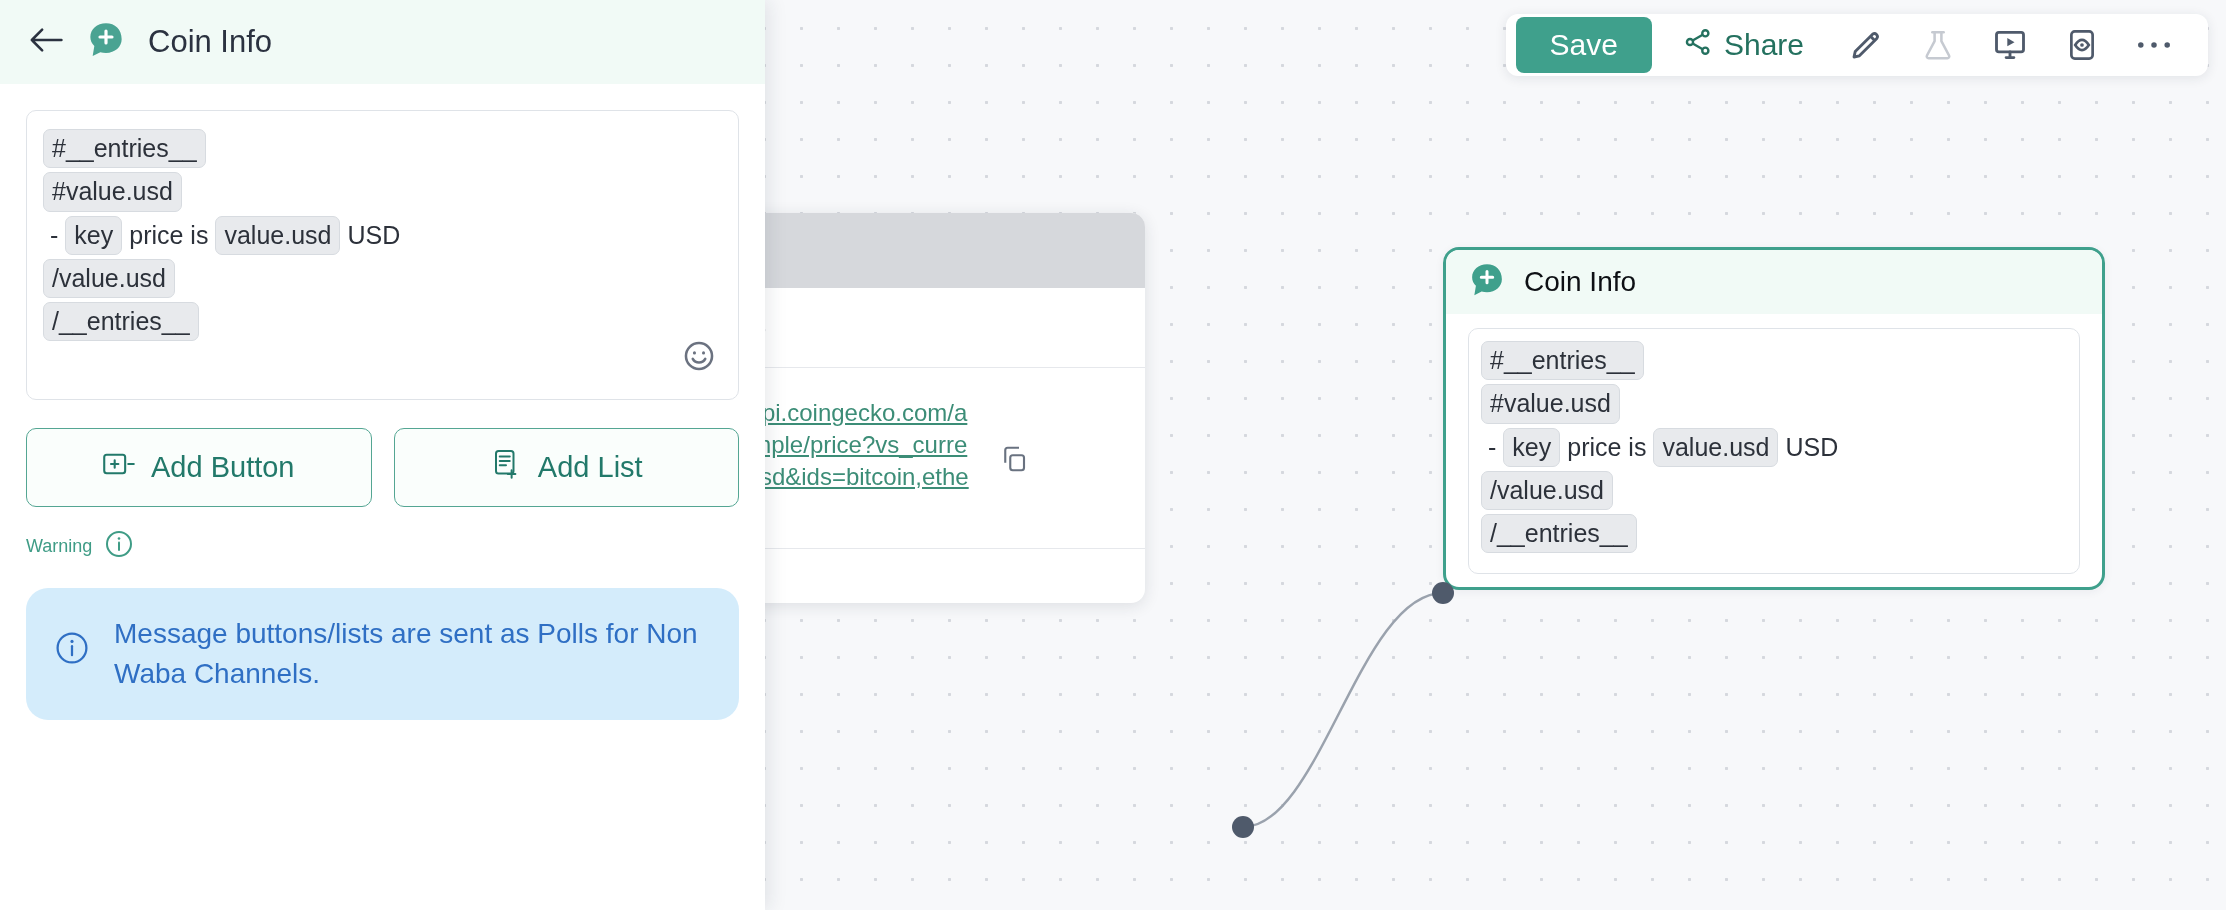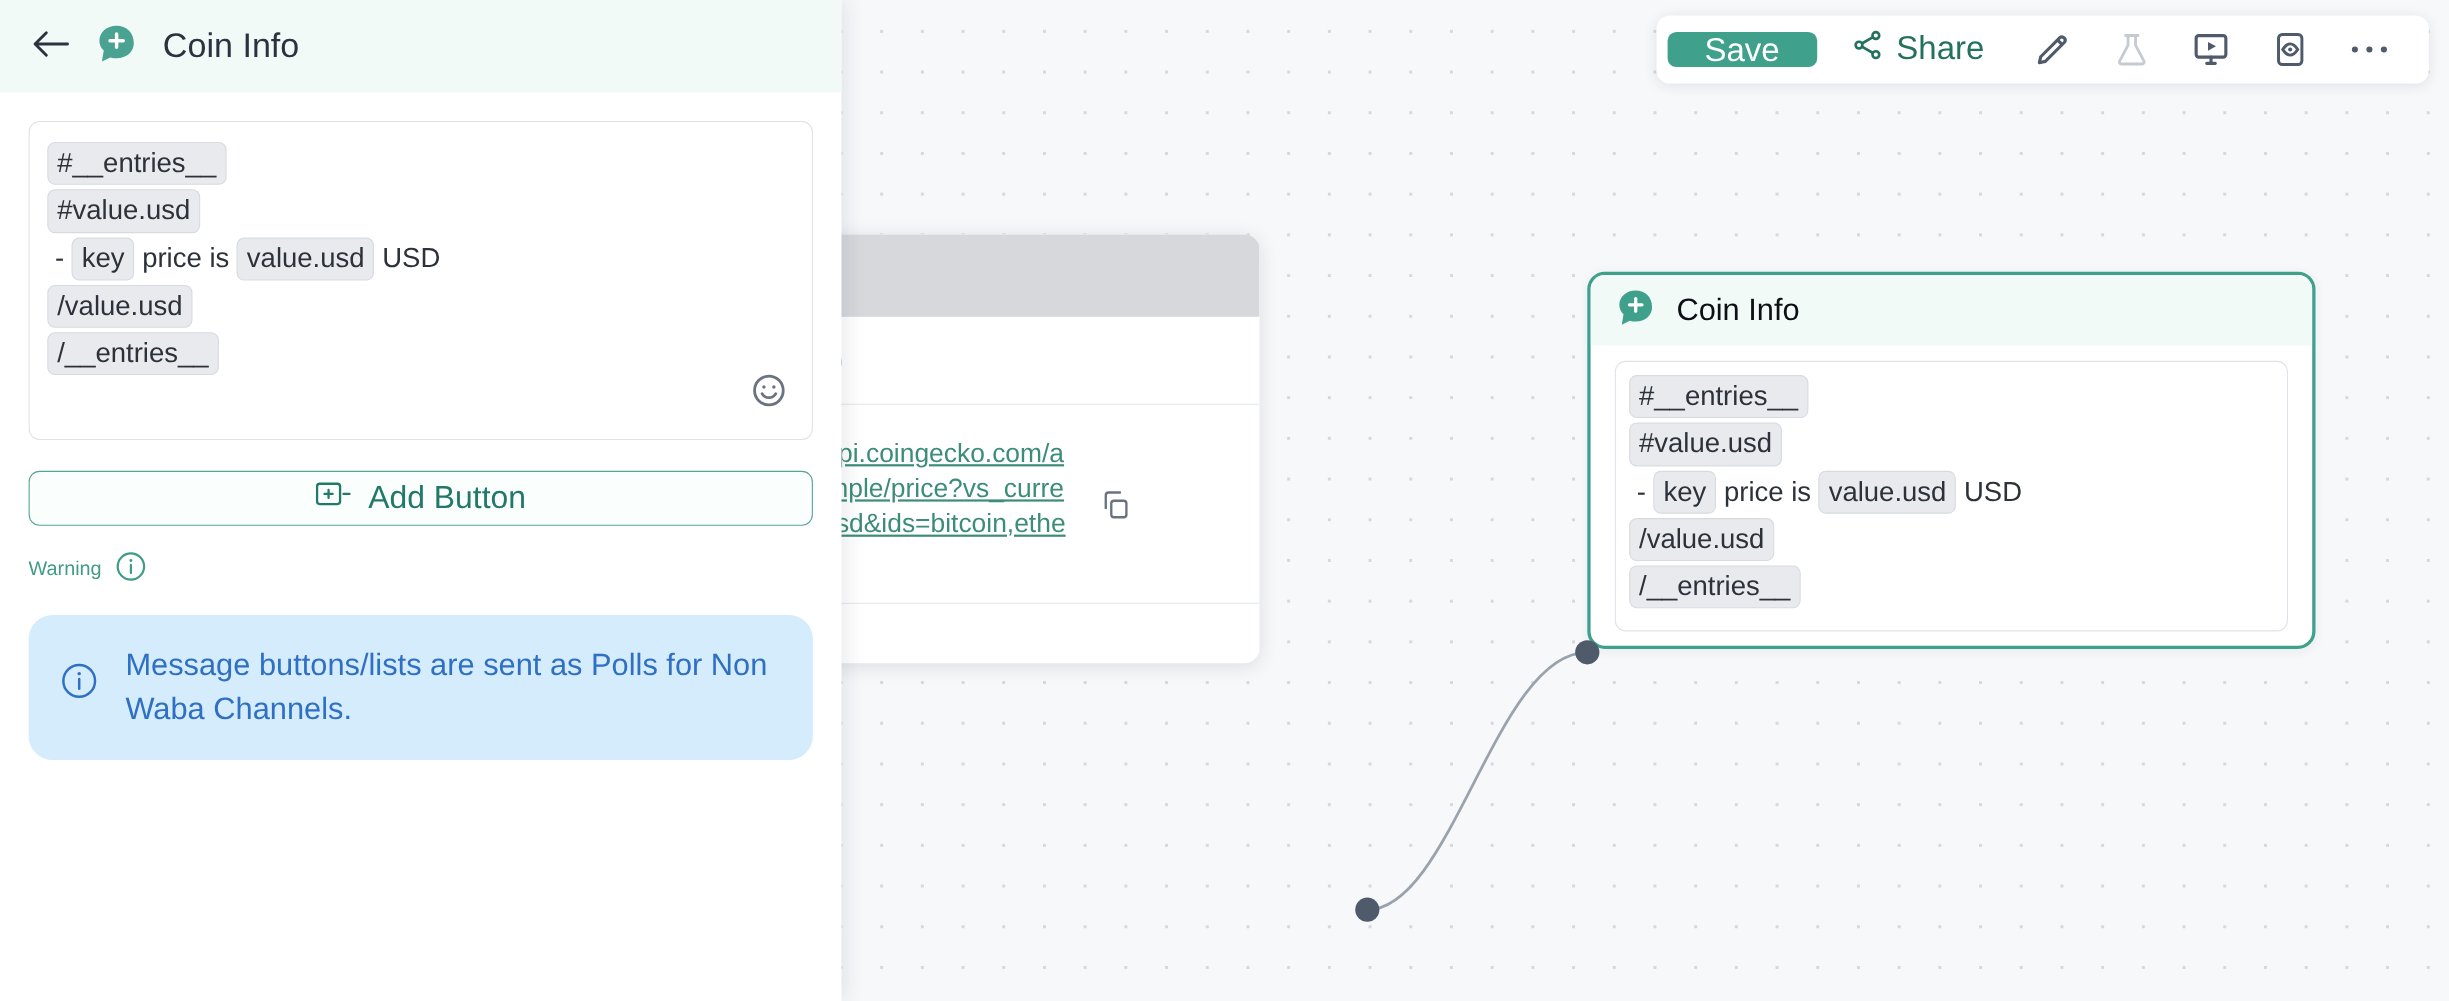--- a/index.html
+++ b/index.html
@@ -156,21 +156,21 @@
     background: #fff;
     height: 290px;
     padding: 18px 16px 0 16px;
     position: relative;
   }
   .emoji-btn { position: absolute; right: 22px; bottom: 22px; cursor: pointer; }
 
   .btn-row { display: flex; gap: 22px; margin-top: 28px; }
   .out-btn {
     flex: 1;
-    height: 50px;
+    height: 79px;
     border: 1.5px solid #54a693;
     border-radius: 10px;
     background: #fafefc;
     color: #22796a;
     display: flex; align-items: center; justify-content: center; gap: 16px;
     font-size: 29px;
     cursor: pointer;
   }
 
   .warn-row {
@@ -205,21 +205,21 @@
     padding: 0 26px 0 0;
     z-index: 40;
   }
   .save-btn {
     background: #3fa08c;
     color: #fff;
     border: none;
     border-radius: 8px;
     font-size: 30px;
     padding: 0 34px;
-    height: 32px;
+    height: 56px;
     margin: 0 30px 0 10px;
     cursor: pointer;
     font-family: "Liberation Sans", sans-serif;
   }
   .share-btn {
     display: flex; align-items: center; gap: 10px;
     color: #24715f; font-size: 30px;
     margin-right: 34px;
     cursor: pointer;
   }
@@ -357,20 +357,30 @@
         <div class="out-btn">
           <span>
             <svg width="32" height="26" viewBox="0 0 26 20" fill="none" stroke="#22796a" stroke-width="1.7">
               <rect x="1" y="2.5" width="17" height="15" rx="2"></rect>
               <path d="M9.5 7 v6 M6.5 10 h6" stroke-linecap="round"></path>
               <path d="M20.5 10 h4.5" stroke-linecap="round"></path>
             </svg>
           </span>
           <span>Add Button</span>
         </div>
+        <div class="out-btn">
+          <span>
+            <svg width="32" height="30" viewBox="0 0 24 24" fill="none" stroke="#22796a" stroke-width="1.6">
+              <rect x="4" y="1.5" width="14" height="18" rx="2"></rect>
+              <path d="M7 6 h8 M7 9.5 h8 M7 13 h5" stroke-linecap="round"></path>
+              <path d="M16.5 17 v6 M13.5 20 h6" stroke-linecap="round"></path>
+            </svg>
+          </span>
+          <span>Add List</span>
+        </div>
       </div>
 
       <div class="warn-row">
         <span>Warning</span>
         <span>
           <svg width="30" height="30" viewBox="0 0 24 24" fill="none" stroke="#3f9c86" stroke-width="1.6">
             <circle cx="12" cy="12" r="9.6"></circle>
             <path d="M12 10.8 v6" stroke-linecap="round"></path>
             <circle cx="12" cy="7.6" r="1.05" fill="#3f9c86" stroke="none"></circle>
           </svg>

